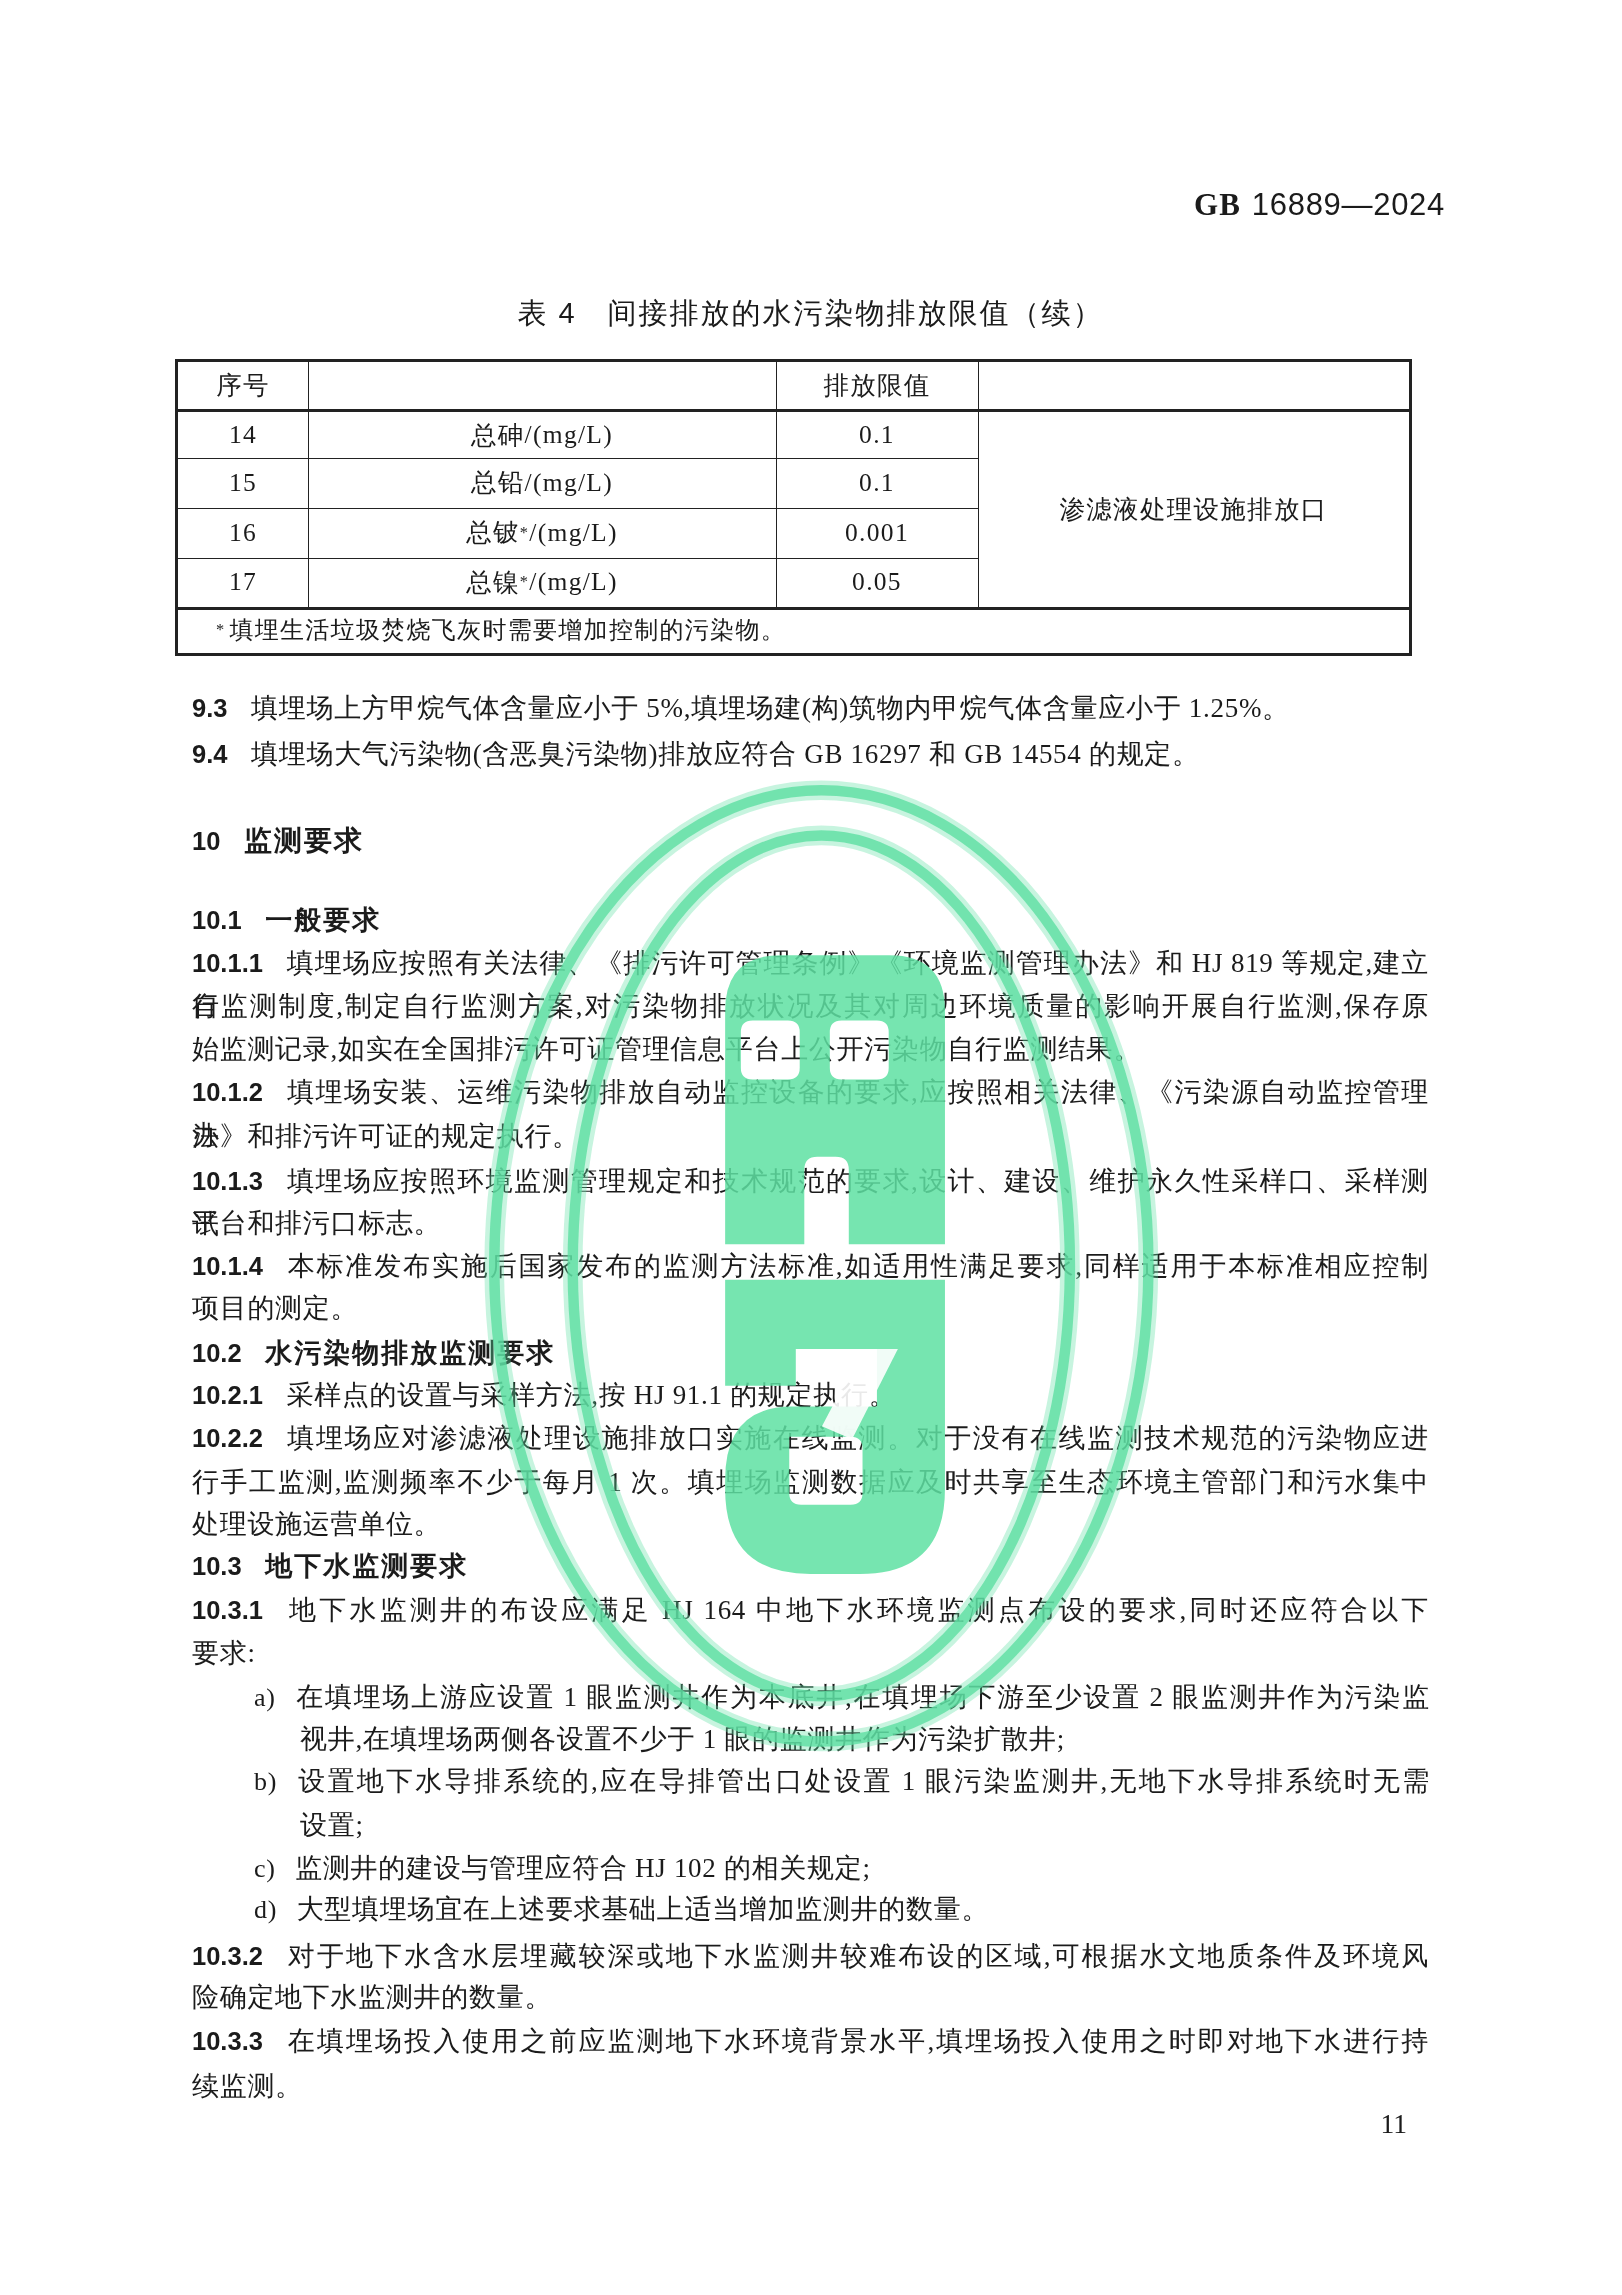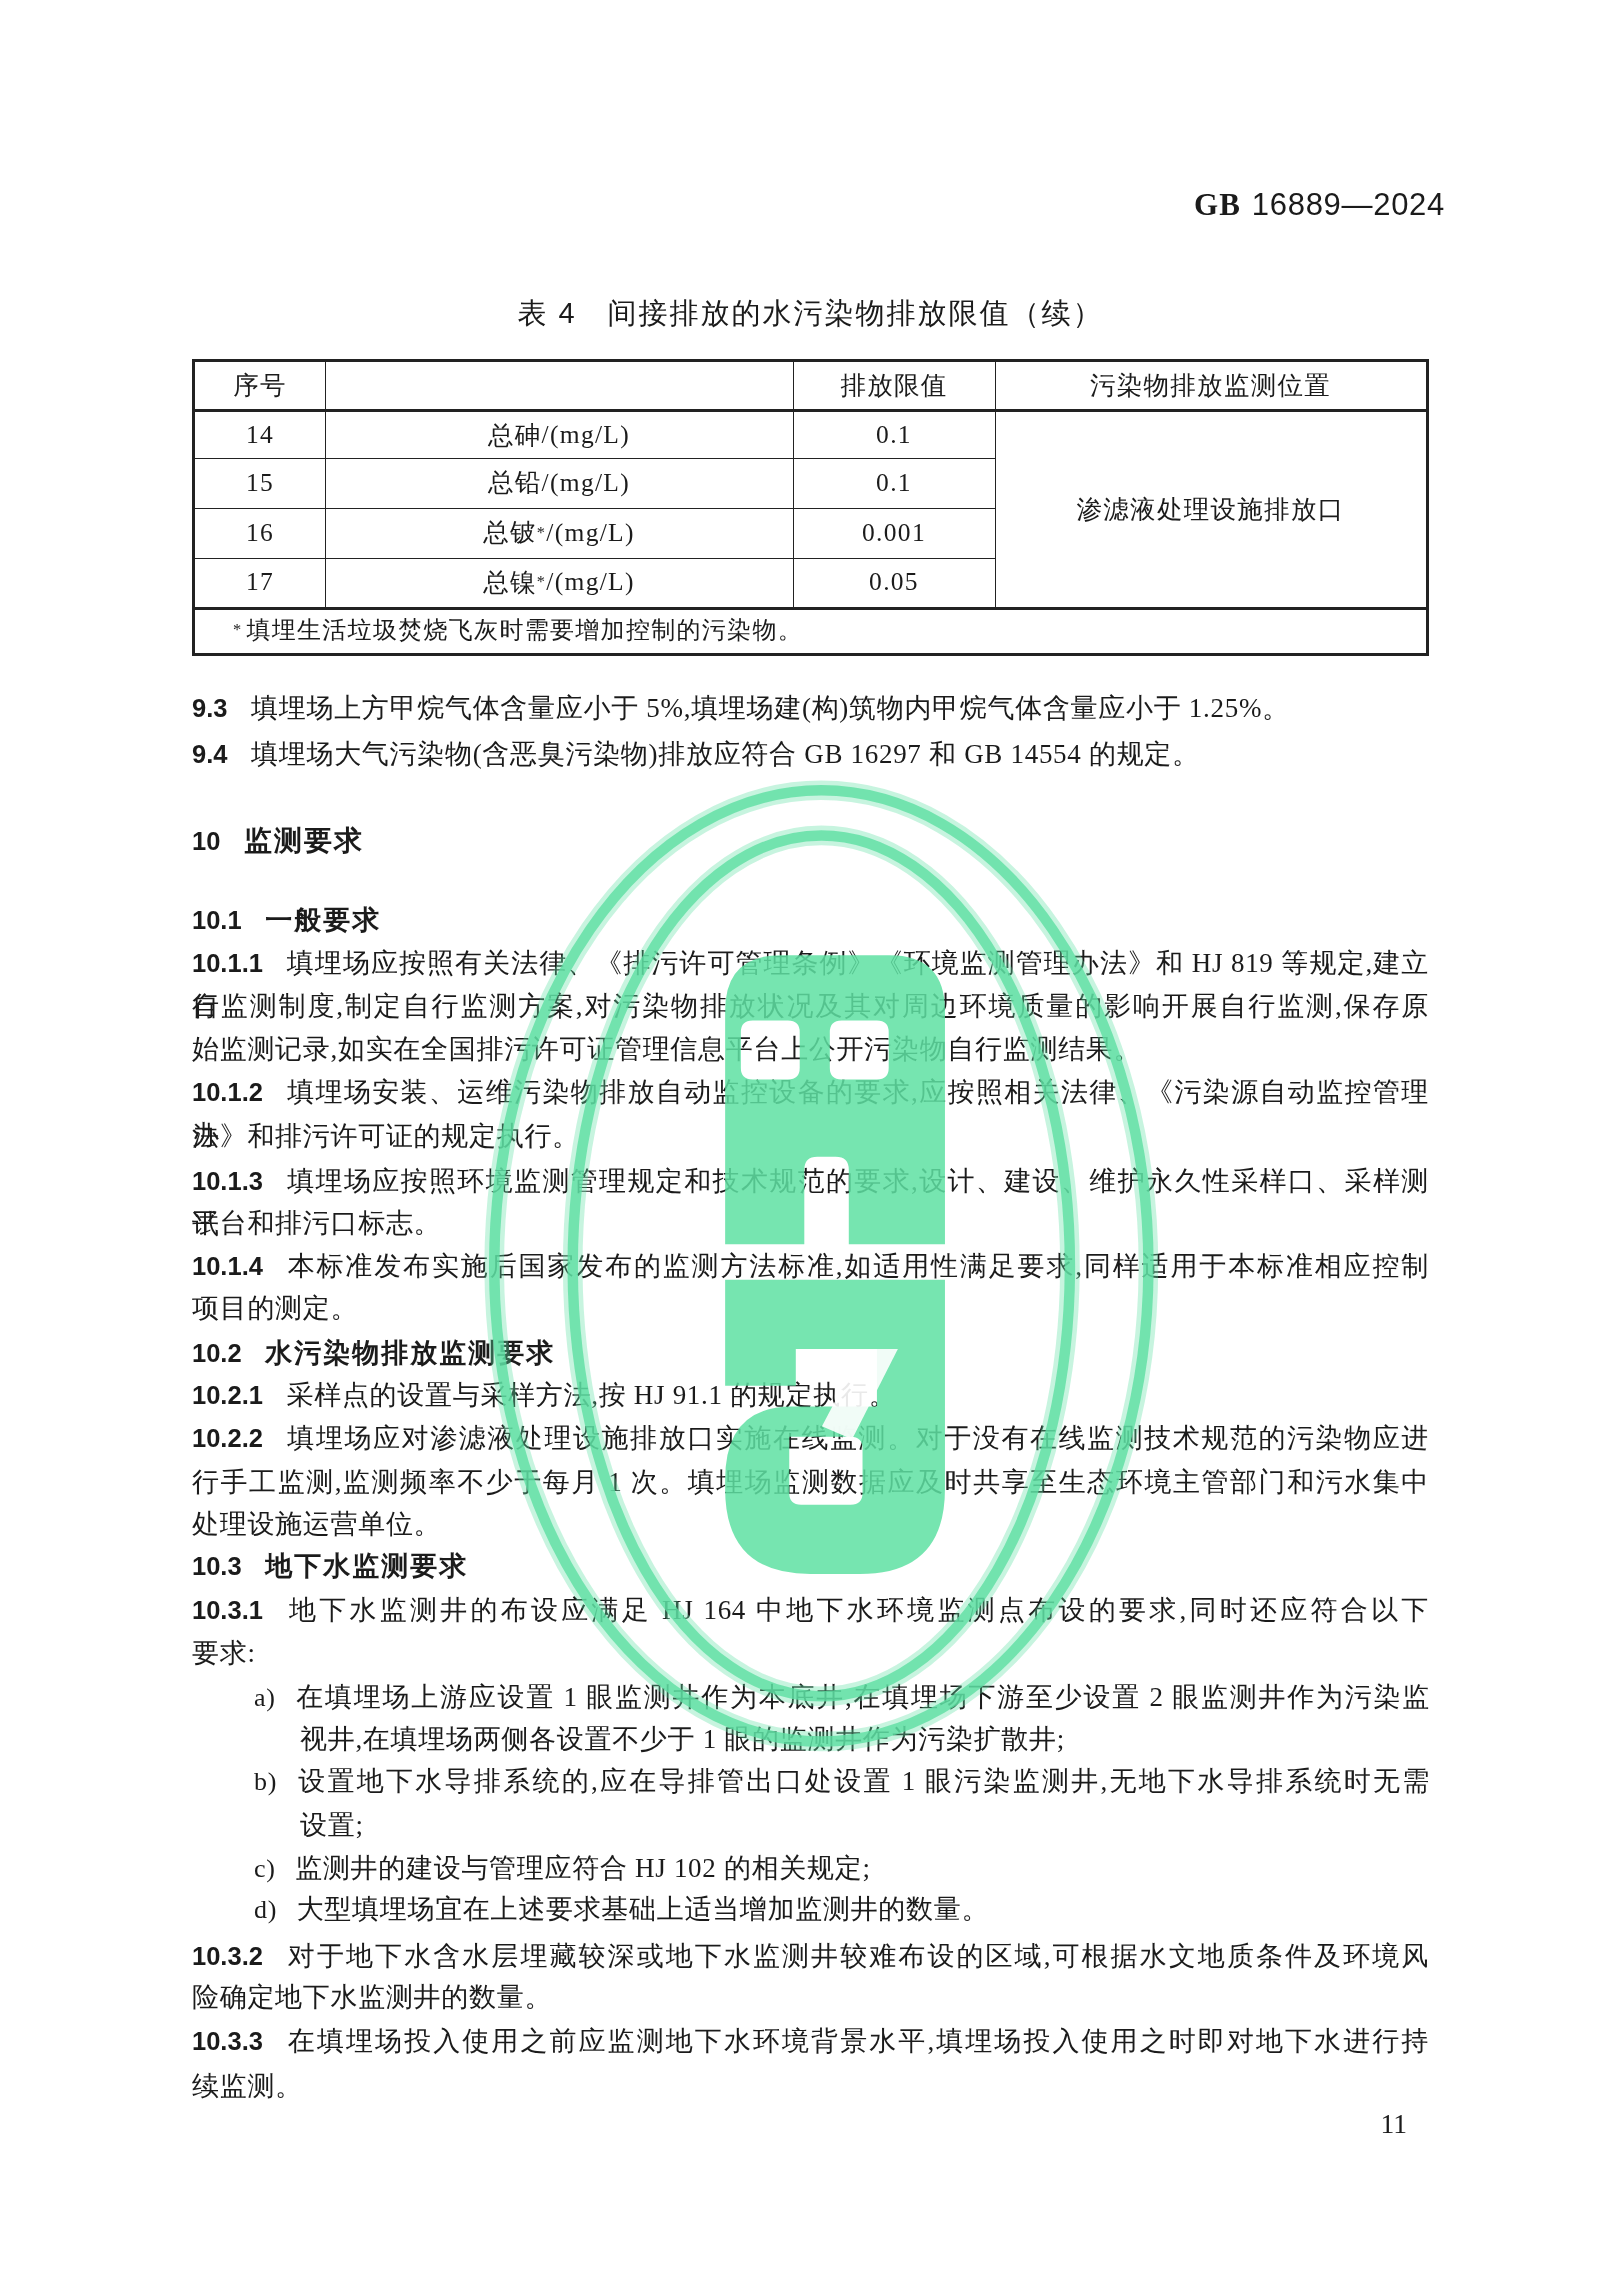--- a/index.html
+++ b/index.html
@@ -12,21 +12,21 @@
   #doc-code{top:187px;right:178px;font-size:31px;white-space:nowrap;}
   #doc-code .gb{font-weight:700;margin-right:10.5px;letter-spacing:1.3px;}
   #doc-code .code-num{font-family:"Liberation Sans","DejaVu Sans",sans-serif;font-weight:500;letter-spacing:0.7px;}
   
   #table-title{
     top:294px;left:0;width:1621px;text-align:center;
     font-family:"Liberation Sans","DejaVu Sans",sans-serif;font-weight:400;
     font-size:29px;letter-spacing:2px;
   }
   
-  #table{left:192px;top:359px;width:1237px;height:297px;border:3.3px solid #222;box-sizing:border-box;background:transparent;}
+  #table{left:175px;top:359px;width:1237px;height:297px;border:3.3px solid #222;box-sizing:border-box;background:transparent;}
   #table .vline{position:absolute;top:0;width:1.3px;height:245px;background:#222;}
   #table .hline{position:absolute;left:0;background:#222;}
   #table .cell{position:absolute;display:flex;align-items:center;justify-content:center;font-size:25.5px;letter-spacing:1.3px;white-space:nowrap;}
   #table sup{font-size:16.4px;vertical-align:super;line-height:0;}
   #table .footnote-cell{position:absolute;left:0;top:247px;width:1231px;height:41px;display:flex;align-items:center;padding-left:38px;box-sizing:border-box;font-size:24px;letter-spacing:1.3px;}
   #table .footnote-cell sup{margin-right:3.9px;}
   
   .line{
     position:absolute;left:192px;width:1237px;height:43px;line-height:43px;
     font-size:27px;white-space:nowrap;letter-spacing:0.7px;
@@ -61,21 +61,20 @@
   <div class="vline" style="left:598px"></div>
   <div class="vline" style="left:800px"></div>
   <div class="hline" style="top:47px;width:1231px;height:2.6px"></div>
   <div class="hline" style="top:96px;width:800px;height:1.3px"></div>
   <div class="hline" style="top:146px;width:800px;height:1.3px"></div>
   <div class="hline" style="top:196px;width:800px;height:1.3px"></div>
   <div class="hline" style="top:245px;width:1231px;height:2.6px"></div>
 
   <div class="cell" style="left:0;top:0;width:130px;height:47px">序号</div>
   <div class="cell" style="left:598px;top:0;width:202px;height:47px">排放限值</div>
-  <div class="cell" style="left:800px;top:0;width:431px;height:47px">污染物排放监测位置</div>
 
   <div class="cell" style="left:0;top:50px;width:130px;height:46px">14</div>
   <div class="cell" style="left:130px;top:50px;width:468px;height:46px">
       <span>总砷</span>
       <sup></sup>
       <span>/(mg/L)</span>
     </div>
   <div class="cell" style="left:598px;top:50px;width:202px;height:46px">0.1</div>
 
   <div class="cell" style="left:0;top:97px;width:130px;height:47px">15</div>

